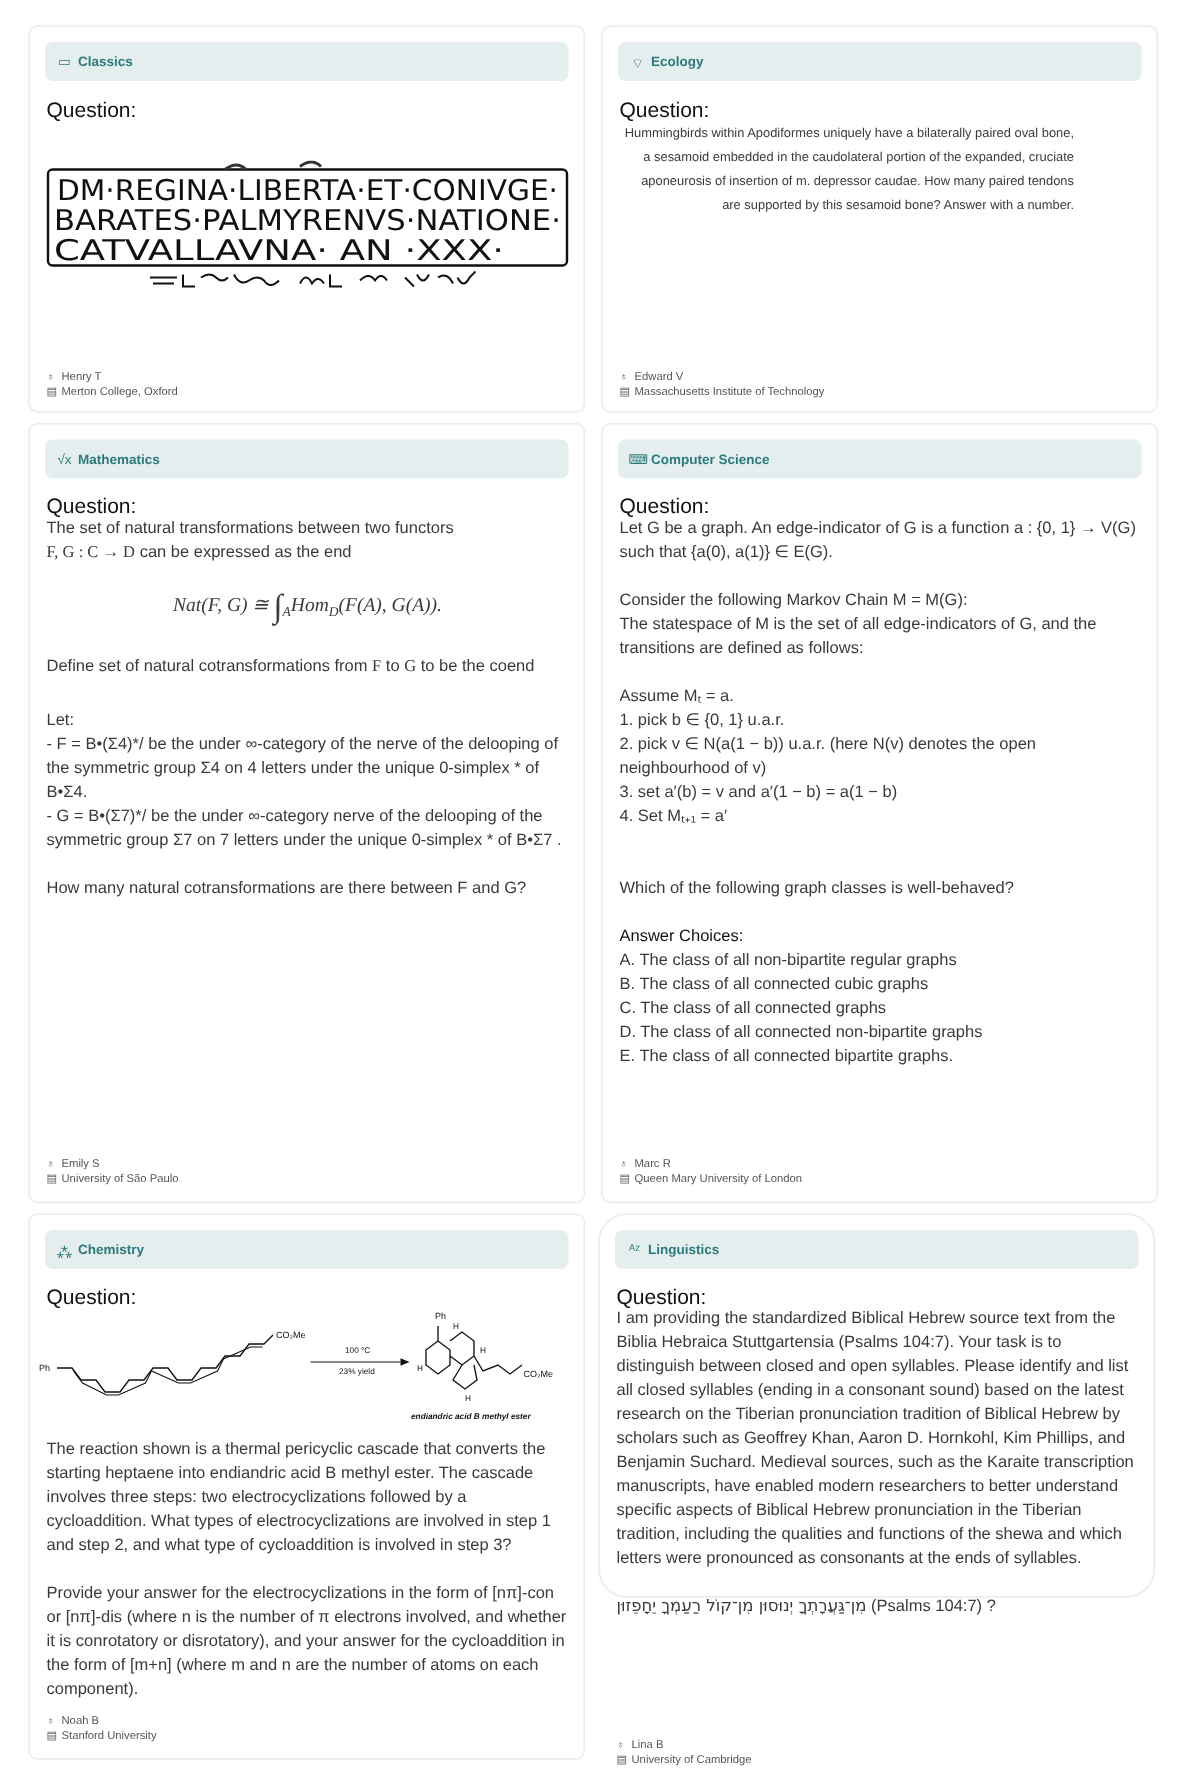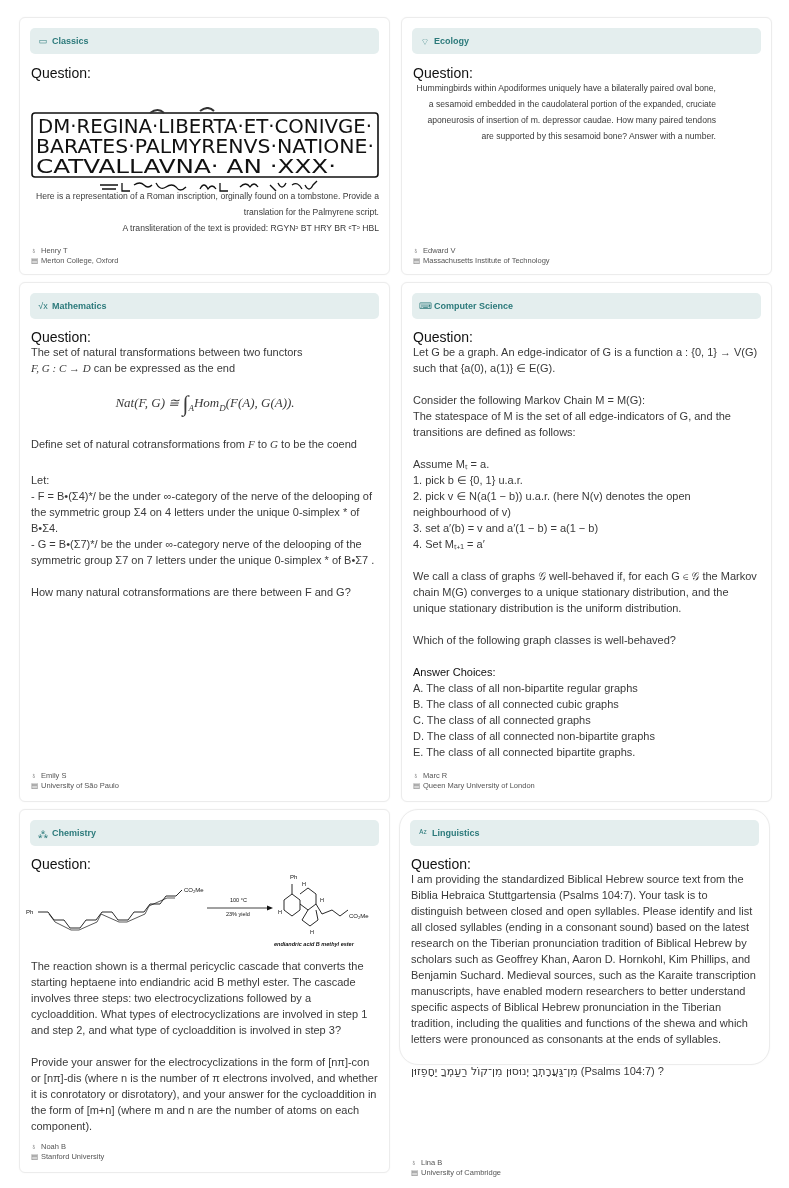--- a/index.html
+++ b/index.html
@@ -12,21 +12,21 @@
   .cat {
     position: absolute; left: 10px; right: 10px; top: 10px; height: 26px;
     background: #e4eeee; border-radius: 5px; display: flex; align-items: center;
     padding-left: 7px; font-size: 9px; font-weight: bold; color: #2c7a7b;
   }
   .cat .ico { display: inline-block; width: 12px; margin-right: 3px; font-weight: normal; font-size: 9px; color: #2c7a7b; text-align: center; }
   .q-label { position: absolute; left: 11px; font-size: 14px; color: #111; }
   .body { position: absolute; left: 11px; right: 10px; color: #3a3a3a; }
   .small { font-size: 8.6px; line-height: 16px; text-align: right; }
   .med { font-size: 11px; line-height: 16px; }
-  .math { font-family: "Liberation Serif", serif; font-style: italic; }
+  .math { font-family: "Liberation Serif", serif; }
   .center-eq { text-align: center; font-family: "Liberation Serif", serif; font-size: 13px; font-style: italic; }
   .footer { position: absolute; left: 11px; font-size: 7.5px; color: #555; line-height: 10px; }
   .footer .fi { display: inline-block; width: 10px; color: #666; }
   p { margin: 0; }
   .gap { height: 16px; }
   .hebrew { direction: rtl; unicode-bidi: embed; font-family: "DejaVu Sans", sans-serif; }
 </style>
 </head>
 <body>
 
@@ -38,24 +38,20 @@
   <div class="q-label" style="top:47px;">Question:</div>
   <div style="position:absolute; left:10px; top:73px; width:352px; height:90px;margin-top:16px;">
     <svg width="352" height="90" viewBox="0 0 352 90">
       <rect x="2" y="6" width="346" height="64" fill="#fff" stroke="#111" stroke-width="1.6" rx="3"></rect>
       <text x="8" y="26" font-family="DejaVu Sans, sans-serif" font-size="19" fill="#111" textLength="334" lengthAdjust="spacingAndGlyphs">DM·REGINA·LIBERTA·ET·CONIVGE·</text>
       <text x="6" y="46" font-family="DejaVu Sans, sans-serif" font-size="19" fill="#111" textLength="338" lengthAdjust="spacingAndGlyphs">BARATES·PALMYRENVS·NATIONE·</text>
       <text x="6" y="66" font-family="DejaVu Sans, sans-serif" font-size="19" fill="#111" textLength="300" lengthAdjust="spacingAndGlyphs">CATVALLAVNA· AN ·XXX·</text>
       <path d="M70 78 h18 M72 82 h14 M92 76 v8 h8 M104 78 q6 -4 10 0 q4 4 8 0 M126 76 q4 8 10 4 q6 -4 10 0 q4 6 10 0 M170 82 q4 -8 8 0 q4 -6 8 0 M190 76 v8 h8 M210 80 q6 -6 10 0 q4 -6 8 0 M240 78 l6 6 M248 76 q4 8 8 0 M262 78 q6 -4 10 4 M275 78 q4 8 8 0 l4 -4" stroke="#111" stroke-width="1.3" fill="none"></path>
       <path d="M120 6 q8 -6 14 0 M170 4 q8 -6 14 0" stroke="#333" stroke-width="2" fill="none"></path>
     </svg>
-  </div>
-  <div class="body small" style="top:170px;">
-    <p>Here is a representation of a Roman inscription, orginally found on a tombstone. Provide a translation for the Palmyrene script.</p>
-    <p>A transliteration of the text is provided: RGYNᵓ BT HRY BR ᶜTᵓ HBL</p>
   </div>
   <div class="footer" style="top:228px;">
     <div><span class="fi">♁</span><span>Henry T</span></div>
     <div><span class="fi">▤</span><span>Merton College, Oxford</span></div>
   </div>
 </div>
 
 <div class="card" style="left:401px; top:17px; width:371px; height:258px;">
   <div class="cat">
     <span class="ico">⌔</span>
@@ -109,21 +105,20 @@
     <div class="gap"></div>
     <p>Consider the following Markov Chain M = M(G):</p>
     <p>The statespace of M is the set of all edge-indicators of G, and the transitions are defined as follows:</p>
     <div class="gap"></div>
     <p>Assume Mₜ = a.</p>
     <p>1. pick b ∈ {0, 1} u.a.r.</p>
     <p>2. pick v ∈ N(a(1 − b)) u.a.r. (here N(v) denotes the open neighbourhood of v)</p>
     <p>3. set a′(b) = v and a′(1 − b) = a(1 − b)</p>
     <p>4. Set Mₜ₊₁ = a′</p>
     <div class="gap"></div>
-    <p>We call a class of graphs 𝒢 well-behaved if, for each G ∈ 𝒢 the Markov chain M(G) converges to a unique stationary distribution, and the unique stationary distribution is the uniform distribution.</p>
     <div class="gap"></div>
     <p>Which of the following graph classes is well-behaved?</p>
     <div class="gap"></div>
     <p style="color:#111;">Answer Choices:</p>
     <p>A. The class of all non-bipartite regular graphs</p>
     <p>B. The class of all connected cubic graphs</p>
     <p>C. The class of all connected graphs</p>
     <p>D. The class of all connected non-bipartite graphs</p>
     <p>E. The class of all connected bipartite graphs.</p>
   </div>

